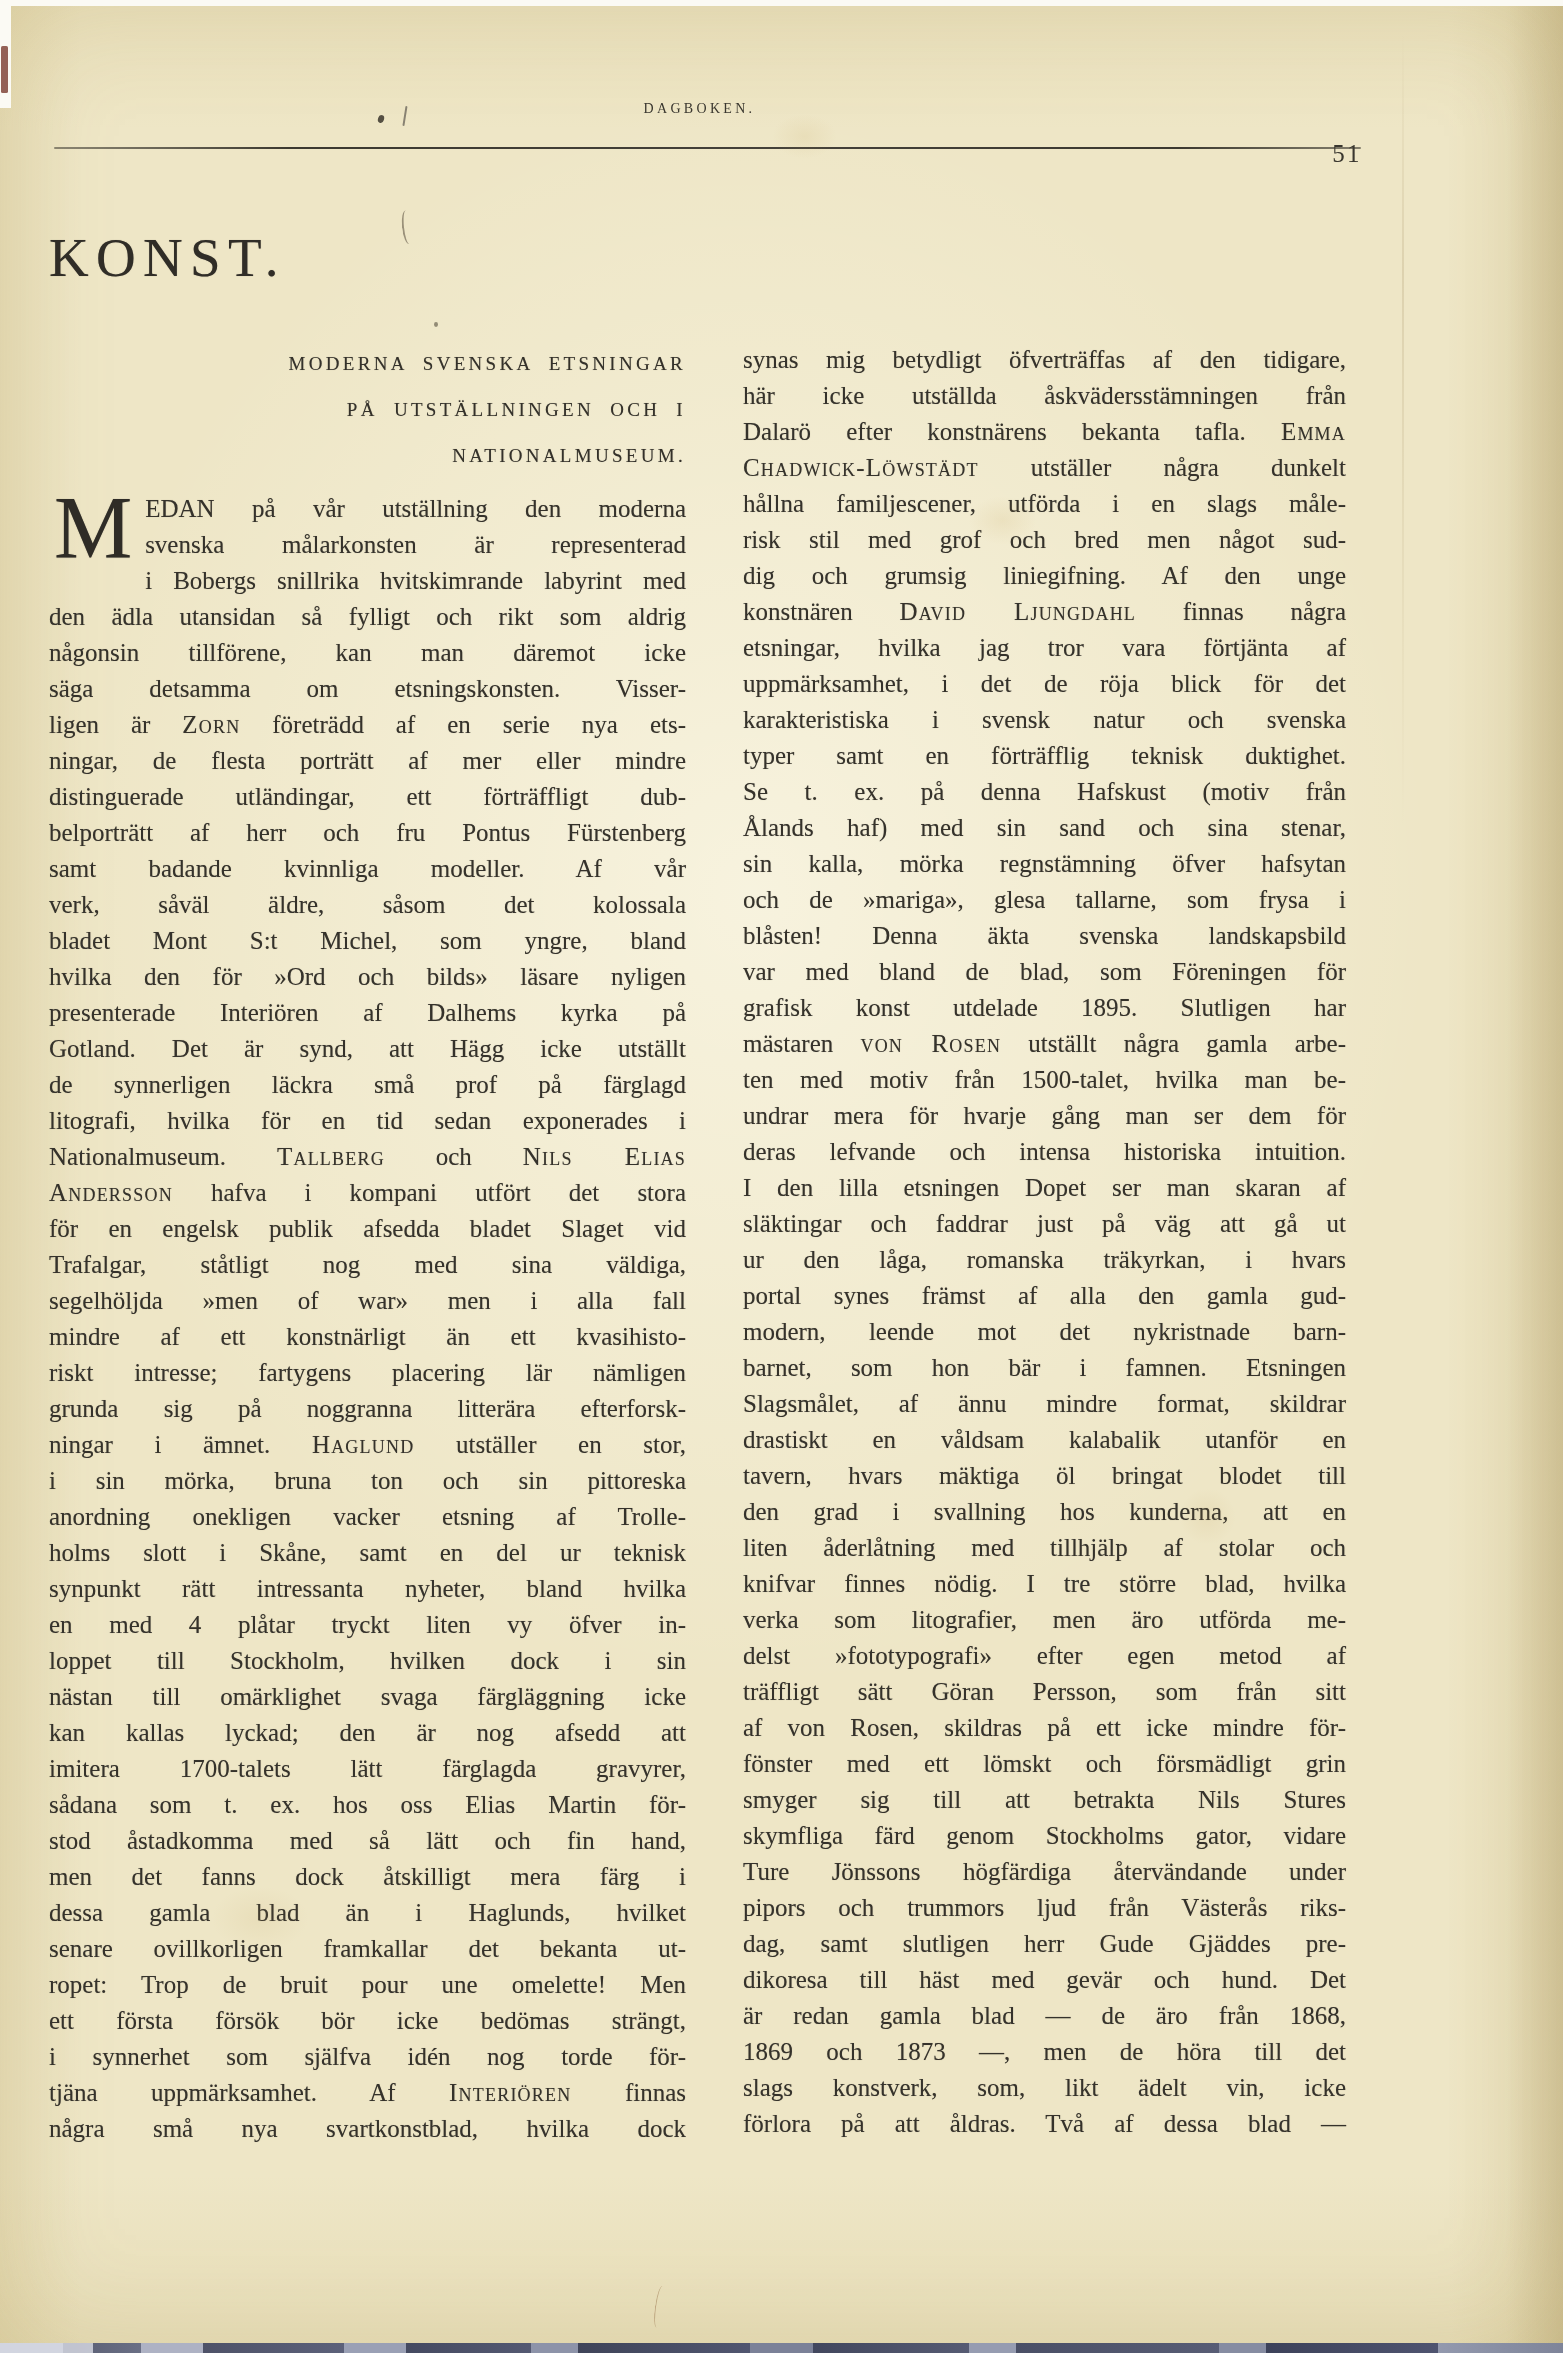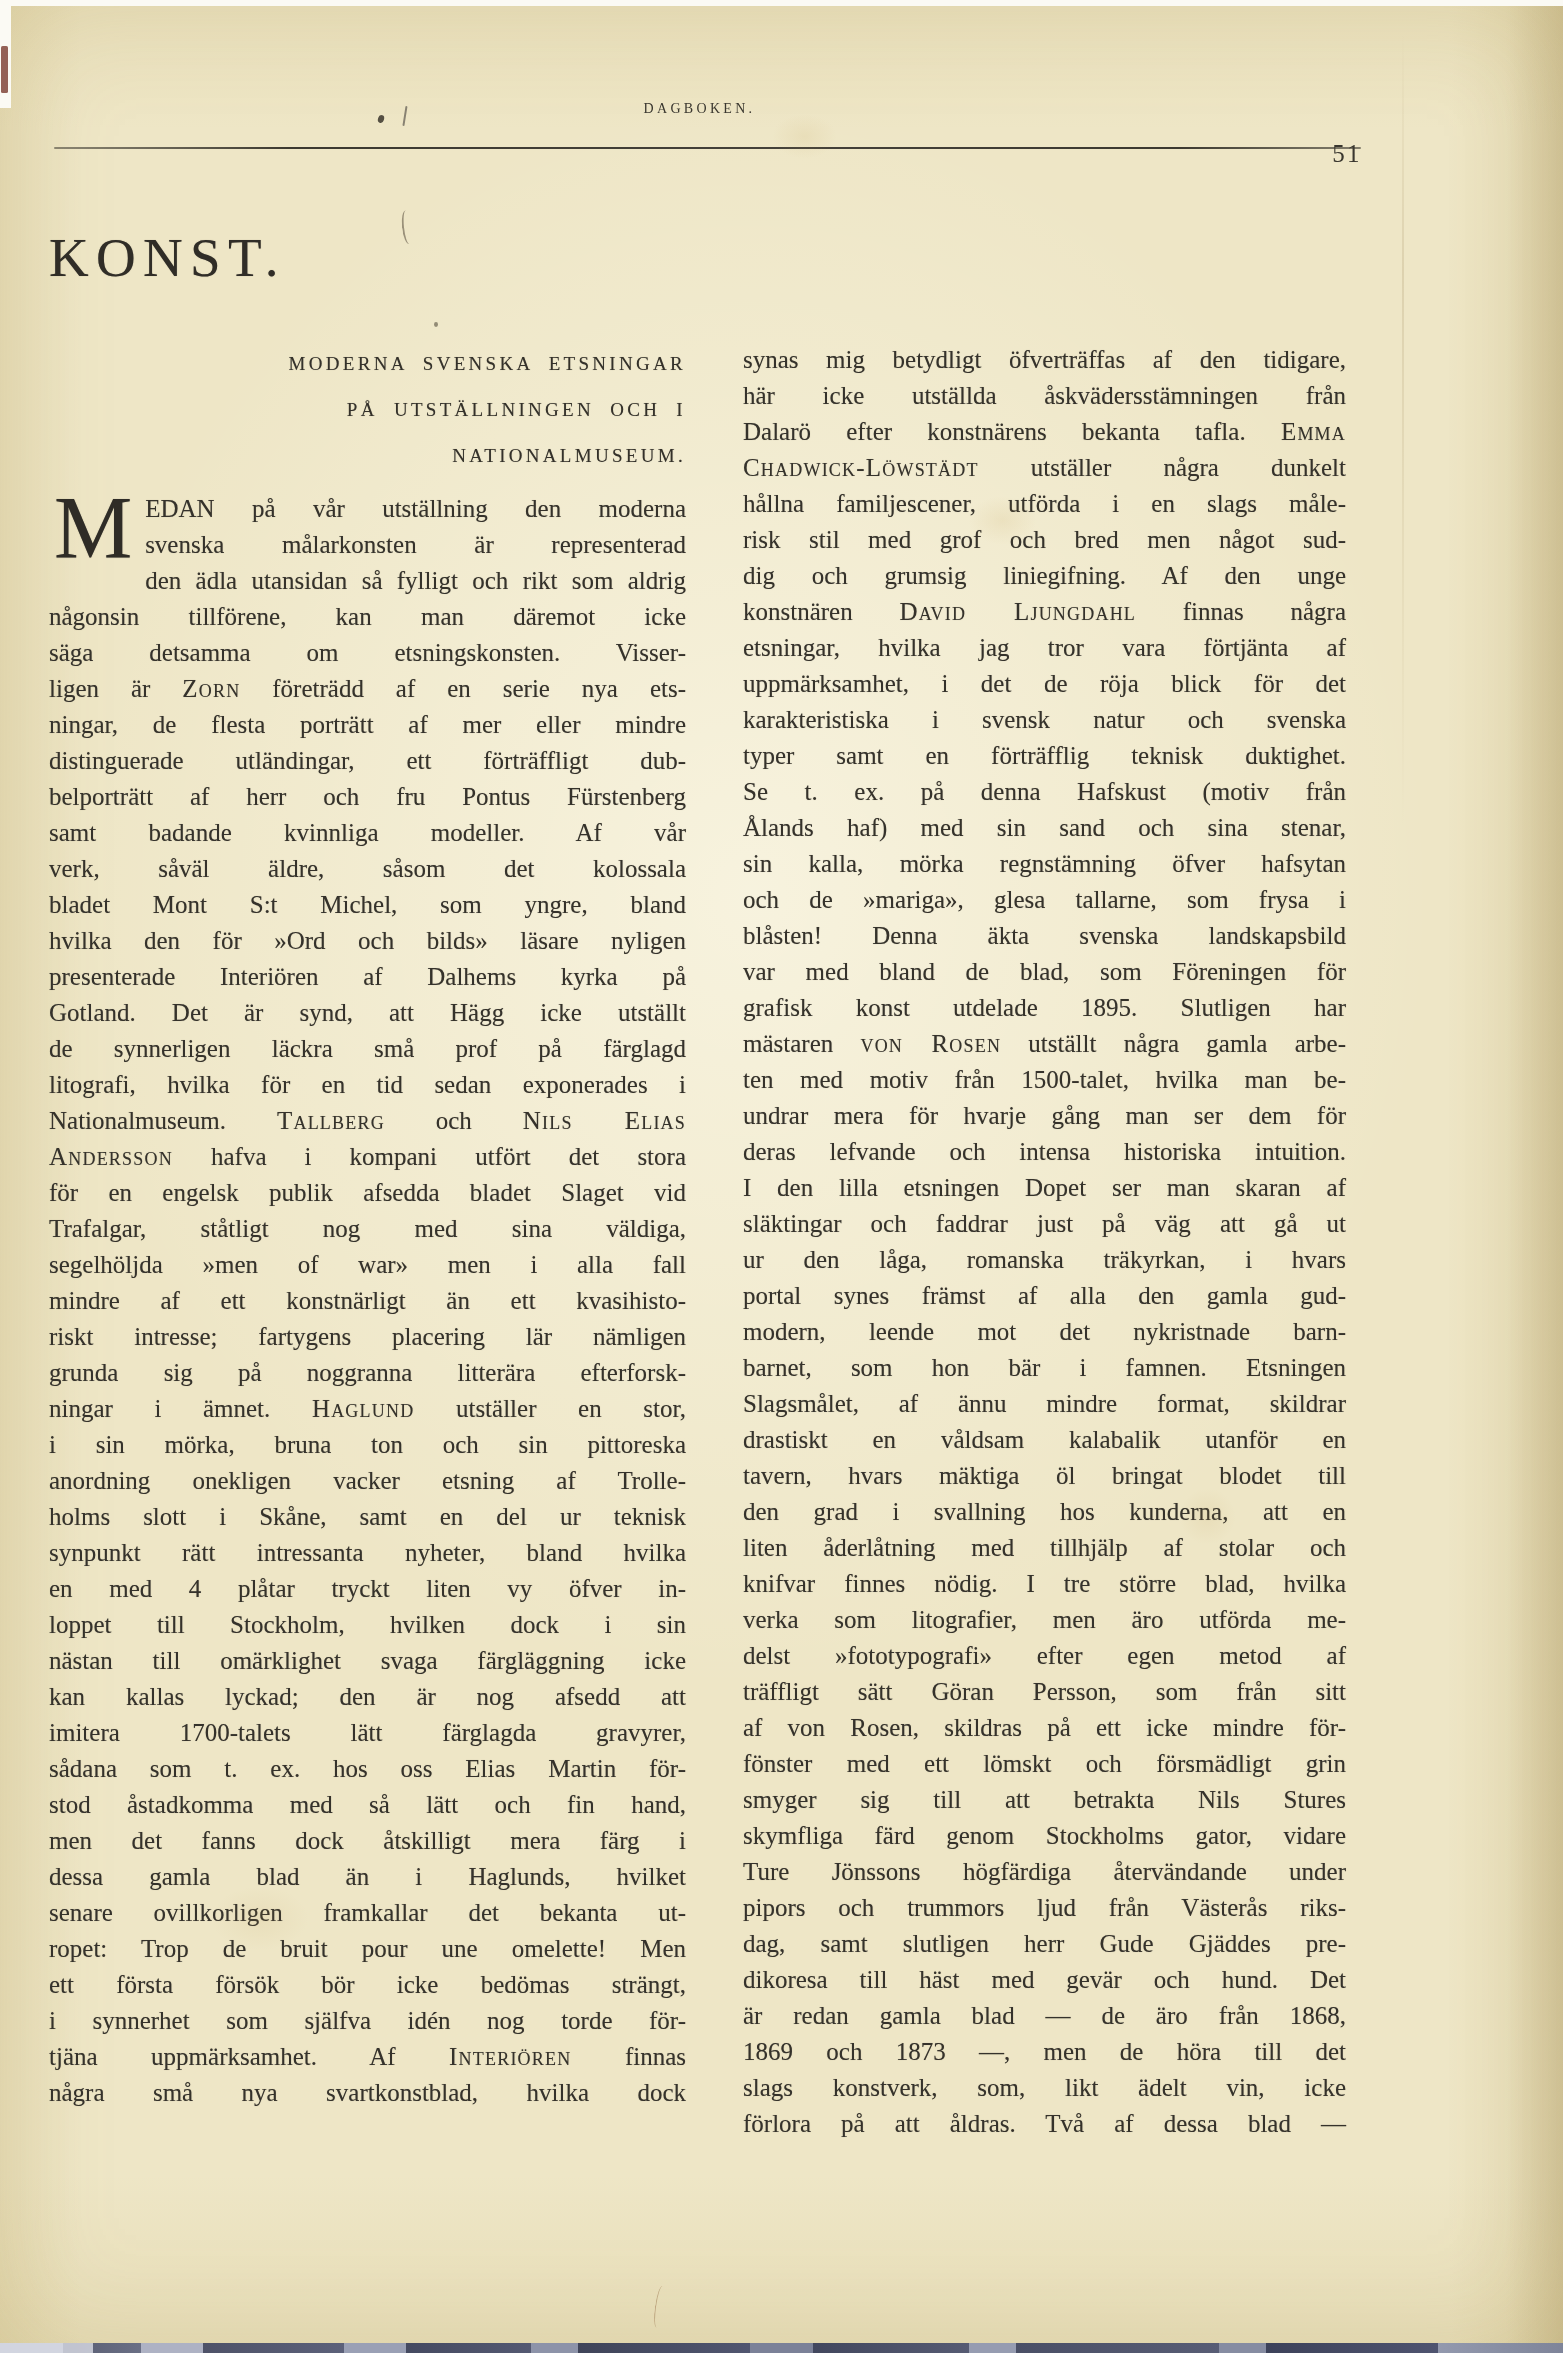--- a/index.html
+++ b/index.html
@@ -105,20 +105,21 @@
     <div class="heading">
       <div class="heading-line">MODERNA SVENSKA ETSNINGAR</div>
       <div class="heading-line">PÅ UTSTÄLLNINGEN OCH I</div>
       <div class="heading-line">NATIONALMUSEUM.</div>
     </div>
     <div class="body">
       <div class="dropcap">M</div>
       <div>
           <div class="line">EDAN på vår utställning den moderna</div>
           <div class="line">svenska målarkonsten är representerad</div>
+          <div class="line">i Bobergs snillrika hvitskimrande labyrint med</div>
           <div class="line">den ädla utansidan så fylligt och rikt som aldrig</div>
           <div class="line">någonsin tillförene, kan man däremot icke</div>
           <div class="line">säga detsamma om etsningskonsten. Visser-</div>
           <div class="line">ligen är <span class="sc">Zorn</span> företrädd af en serie nya ets-</div>
           <div class="line">ningar, de flesta porträtt af mer eller mindre</div>
           <div class="line">distinguerade utländingar, ett förträffligt dub-</div>
           <div class="line">belporträtt af herr och fru Pontus Fürstenberg</div>
           <div class="line">samt badande kvinnliga modeller. Af vår</div>
           <div class="line">verk, såväl äldre, såsom det kolossala</div>
           <div class="line">bladet <span class="it">Mont S:t Michel,</span> som yngre, bland</div>

